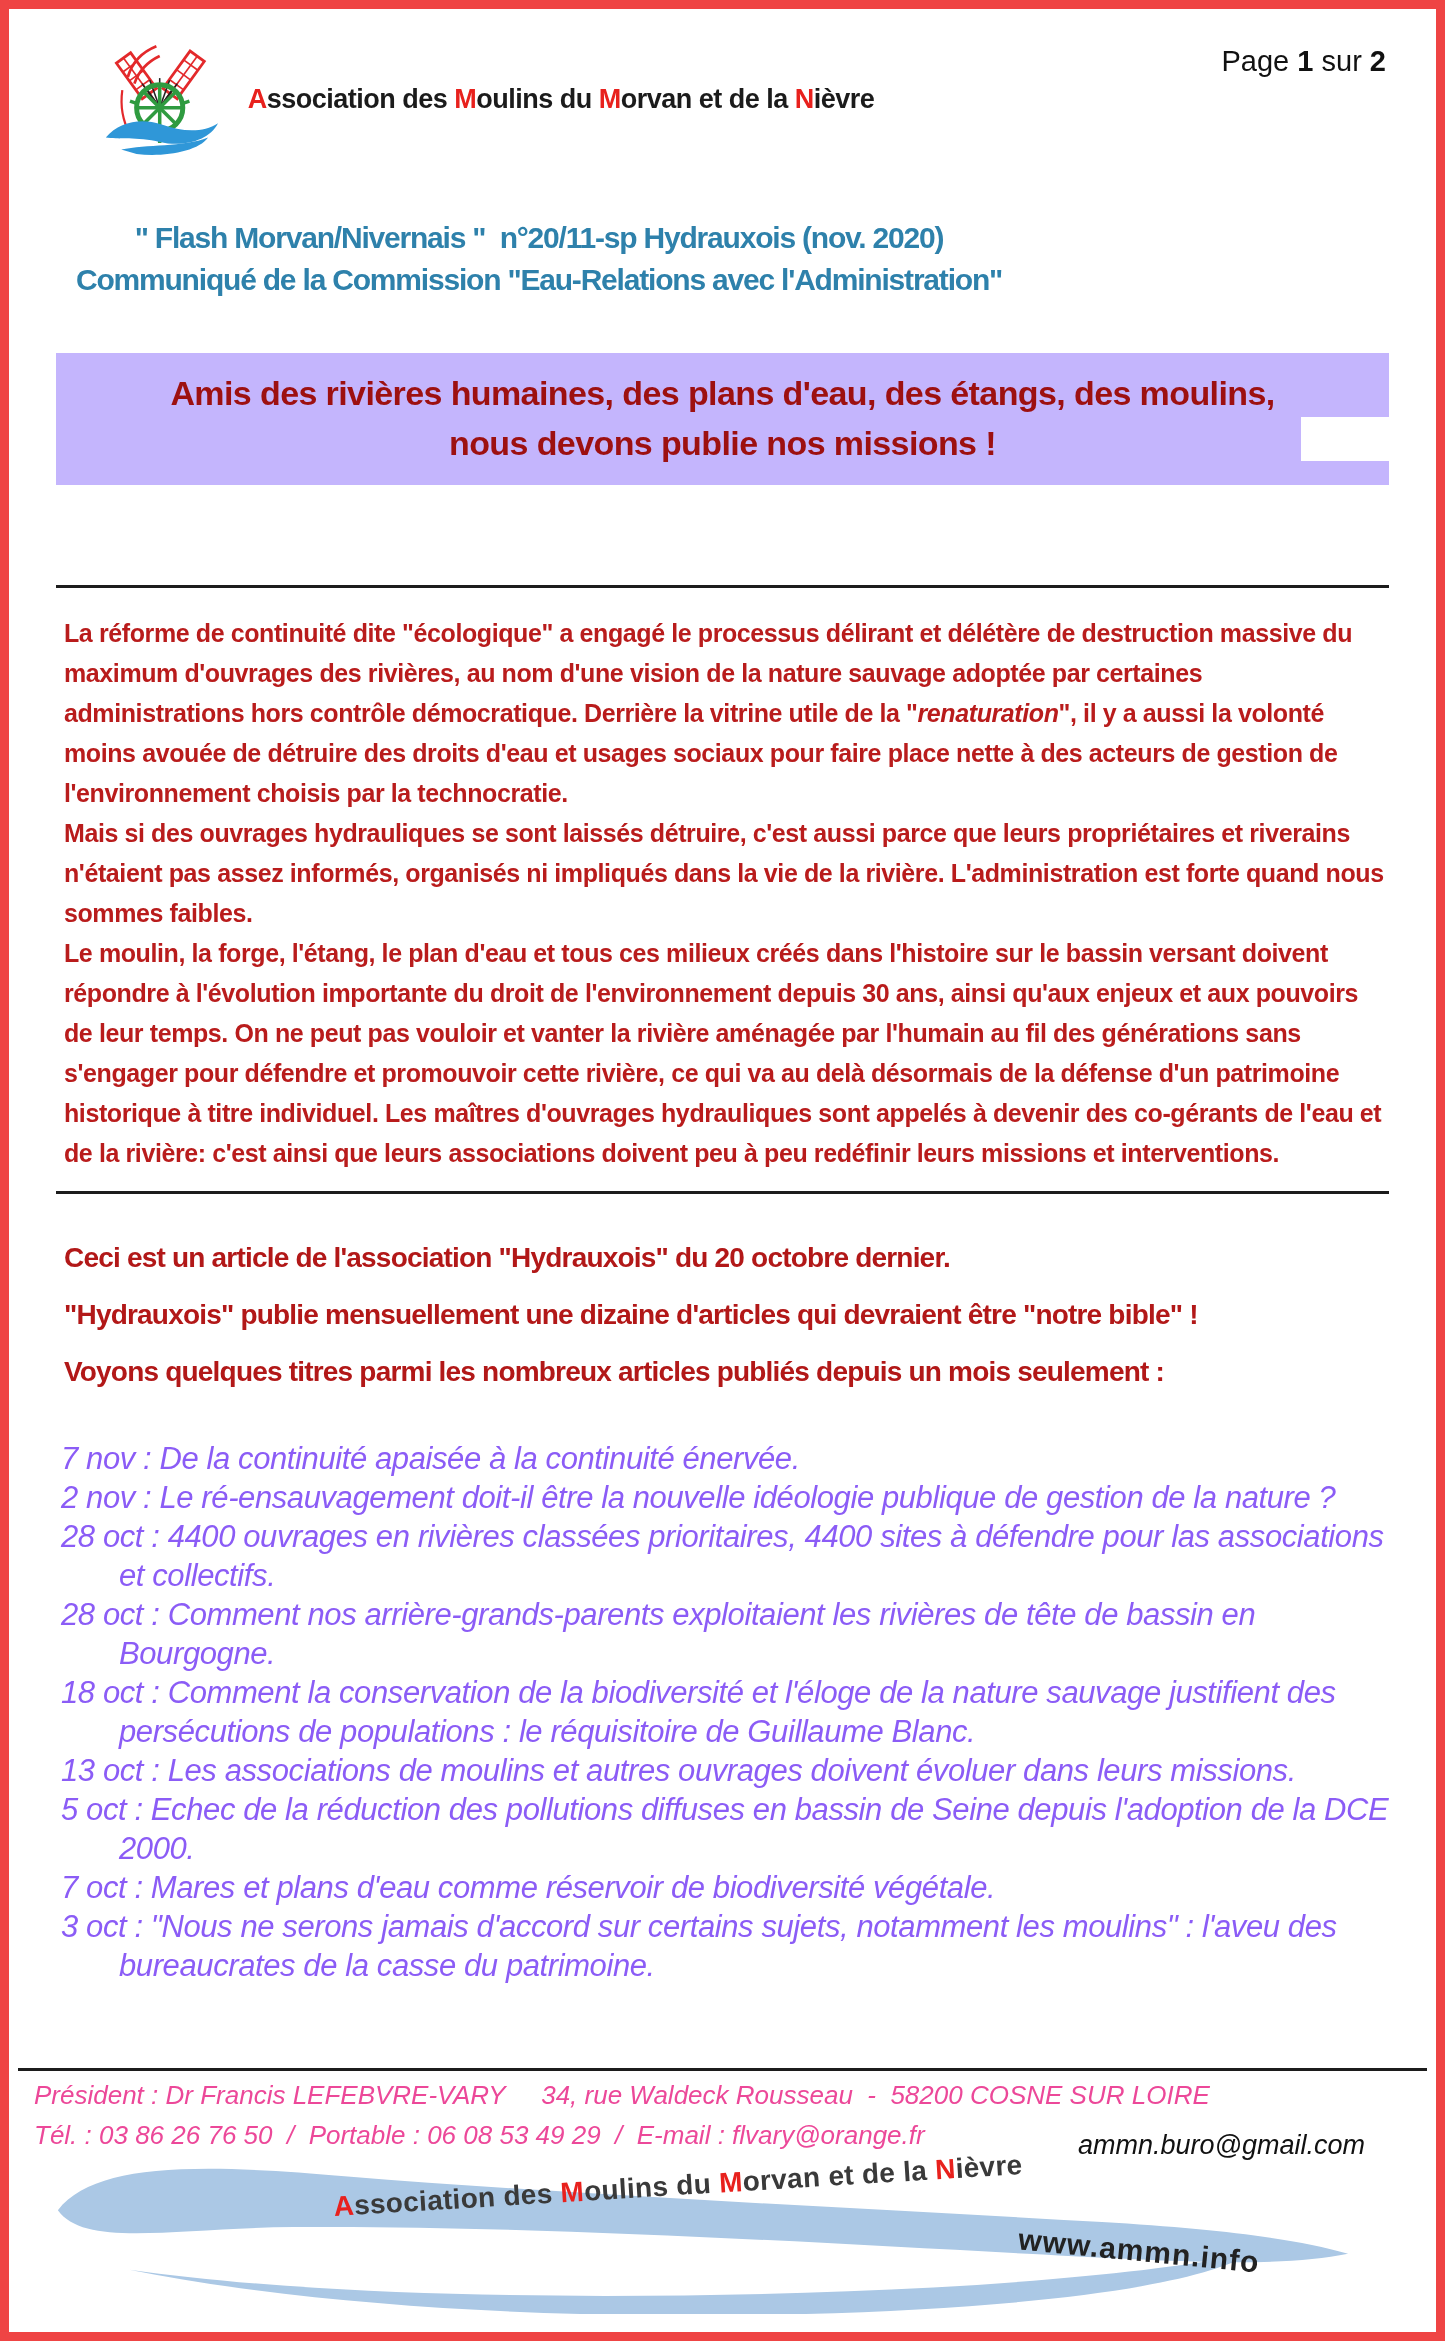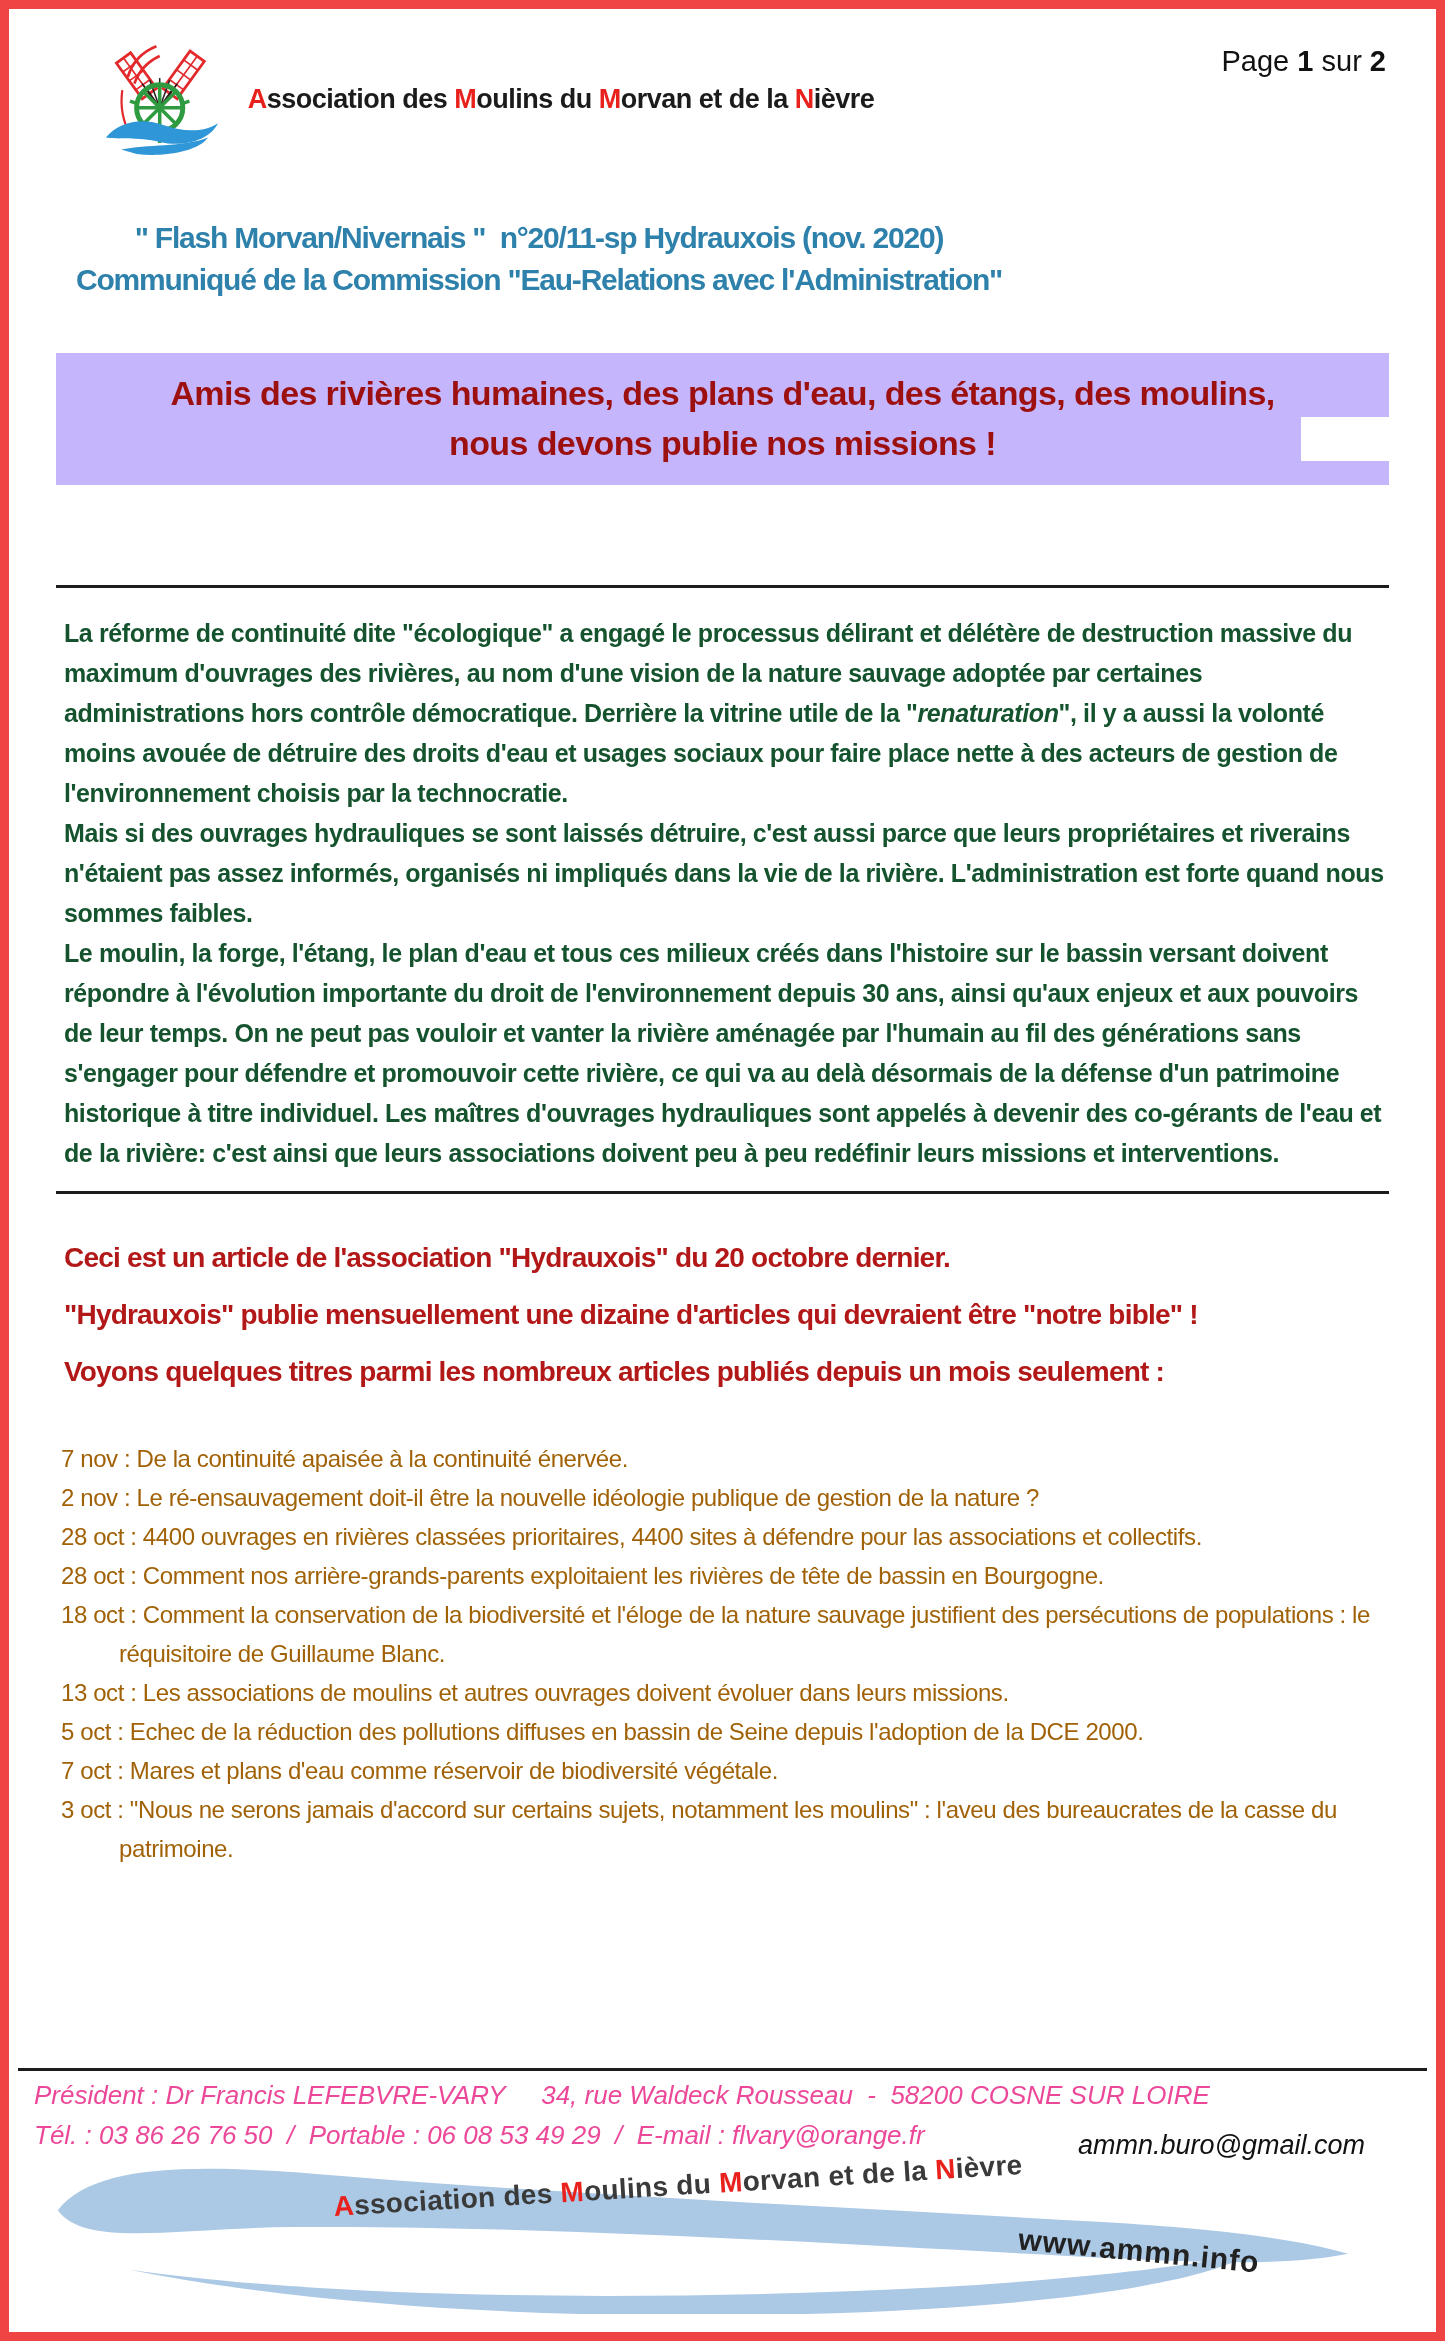--- a/index.html
+++ b/index.html
@@ -44,35 +44,35 @@
 
   .rule {
     border:none; border-top:3px solid #1c1c1c;
     margin:100px 47px 0 47px;
   }
   .rule2 { margin-top:18px; }
 
   .body-text {
     margin:25px 49px 0 55px;
     font-weight:bold; font-size:25px; line-height:40px;
-    letter-spacing:-0.4px; color:#14532d;
+    letter-spacing:-0.4px; color:#b91c1c;
   }
   .body-text p { margin:0; }
   .body-text .ital { font-style:italic; }
 
   .red-block {
     margin:46px 49px 0 55px;
     color:#b21818; font-weight:bold; font-size:28px;
     letter-spacing:-0.8px;
   }
   .red-block div { margin:0 0 22px 0; line-height:35px; }
 
   .articles {
     margin:50px 45px 0 52px;
-    font-size:24px; line-height:39px; letter-spacing:-0.4px; color:#a16207;
+    font-size:31px; line-height:39px; letter-spacing:-0.4px; color:#8b5cf6;font-style:italic;
   }
   .article { padding-left:58px; text-indent:-58px; }
 
   .footer {
     position:absolute; left:9px; right:9px; bottom:9px; height:255px;
   }
   .footer-rule {
     position:absolute; top:0; left:0; right:0;
     border:none; border-top:3px solid #1c1c1c; margin:0;
   }

